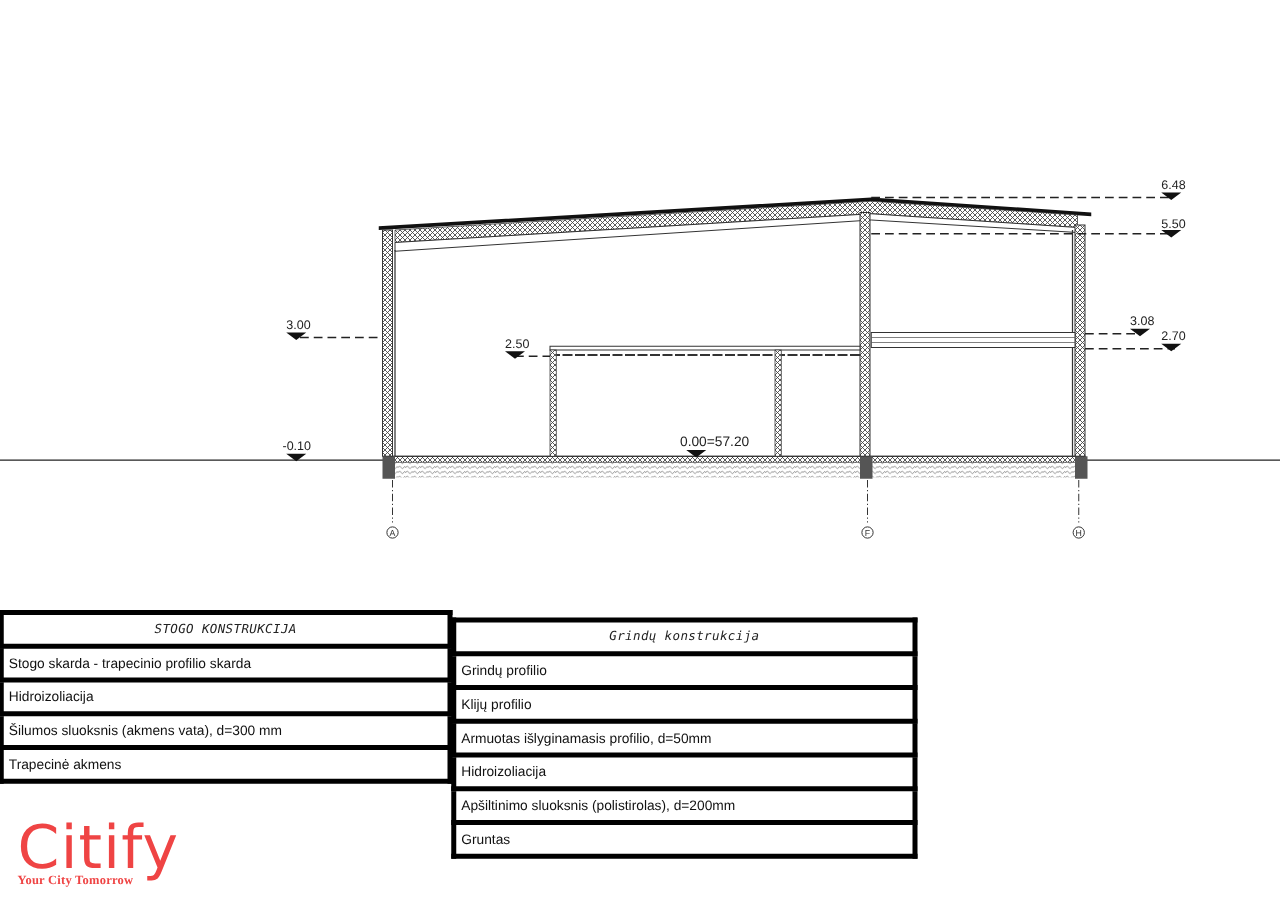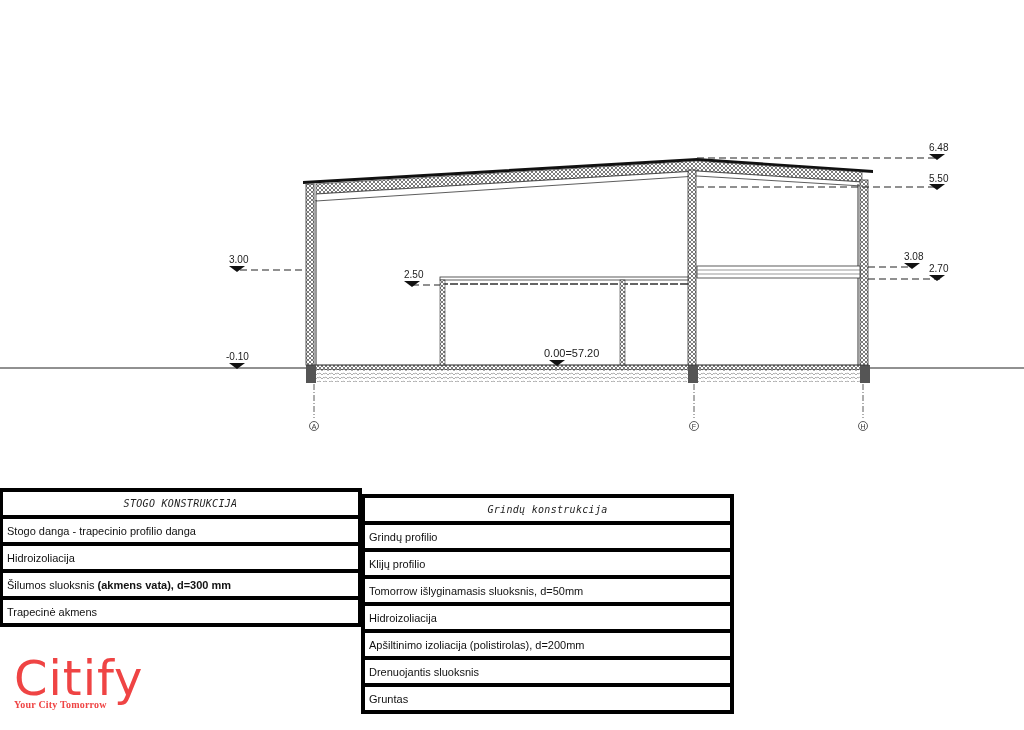--- a/index.html
+++ b/index.html
@@ -4,21 +4,21 @@
 <style>
   html, body { margin:0; padding:0; background:#ffffff; }
   body { width:1024px; height:730px; position:relative; overflow:hidden; font-family:"Liberation Sans", sans-serif; color:#111; }
   svg.drawing { position:absolute; left:0; top:0; }
   .lvl { font-family:"Liberation Sans", sans-serif; font-size:10px; fill:#222; }
   table.spec { position:absolute; border-collapse:collapse; font-size:11px; }
   table.spec td { border:4px solid #000000; height:23px; padding:0 4px; white-space:nowrap; }
   table.spec td.hdr { text-align:center; font-style:italic; font-family:"DejaVu Sans Mono", monospace; font-size:10px; letter-spacing:0.3px; color:#222; }
   #roof-table { left:-1px; top:488px; width:363px; }
   #floor-table { left:361px; top:494px; width:373px; }
-  .bold { font-weight:bold; }
+  .bold { font-weight:normal; }
   .logo { position:absolute; left:14px; top:655px; color:#ef4444; }
   .logo .name { font-size:48px; line-height:46px; font-family:"DejaVu Sans", sans-serif; letter-spacing:1px; }
   .logo .tag { font-size:10px; font-weight:bold; margin-top:-2px; letter-spacing:0.2px;font-family:Liberation Serif, serif; }
 </style>
 </head>
 <body>
 
 <svg class="drawing" width="1024" height="480">
   <defs>
     <pattern id="hatch" width="4" height="4" patternUnits="userSpaceOnUse">
@@ -102,21 +102,21 @@
   <text x="694" y="429" font-size="7" text-anchor="middle" fill="#333">F</text>
   <text x="863" y="429" font-size="7" text-anchor="middle" fill="#333">H</text>
 </svg>
 
 <table class="spec" id="roof-table">
   <tbody>
       <tr>
         <td class="hdr">STOGO KONSTRUKCIJA</td>
       </tr>
   <tr>
-        <td><span>Stogo danga - trapecinio profilio danga</span></td>
+        <td><span>Stogo skarda - trapecinio profilio skarda</span></td>
       </tr>
   <tr>
         <td><span>Hidroizoliacija</span></td>
       </tr>
   <tr>
         <td><span>Šilumos sluoksnis </span><span class="bold">(akmens vata), d=300 mm</span></td>
       </tr>
   <tr>
         <td><span>Trapecinė akmens</span></td>
       </tr>
@@ -128,30 +128,27 @@
       <tr>
         <td class="hdr">Grindų konstrukcija</td>
       </tr>
   <tr>
         <td>Grindų profilio</td>
       </tr>
   <tr>
         <td>Klijų profilio</td>
       </tr>
   <tr>
-        <td>Tomorrow išlyginamasis sluoksnis, d=50mm</td>
+        <td>Armuotas išlyginamasis profilio, d=50mm</td>
       </tr>
   <tr>
         <td>Hidroizoliacija</td>
       </tr>
   <tr>
-        <td>Apšiltinimo izoliacija (polistirolas), d=200mm</td>
-      </tr>
-  <tr>
-        <td>Drenuojantis sluoksnis</td>
+        <td>Apšiltinimo sluoksnis (polistirolas), d=200mm</td>
       </tr>
   <tr>
         <td>Gruntas</td>
       </tr>
 </tbody>
   </table>
 
 <div class="logo">
   <div class="name">Citify</div>
   <div class="tag">Your City Tomorrow</div>

